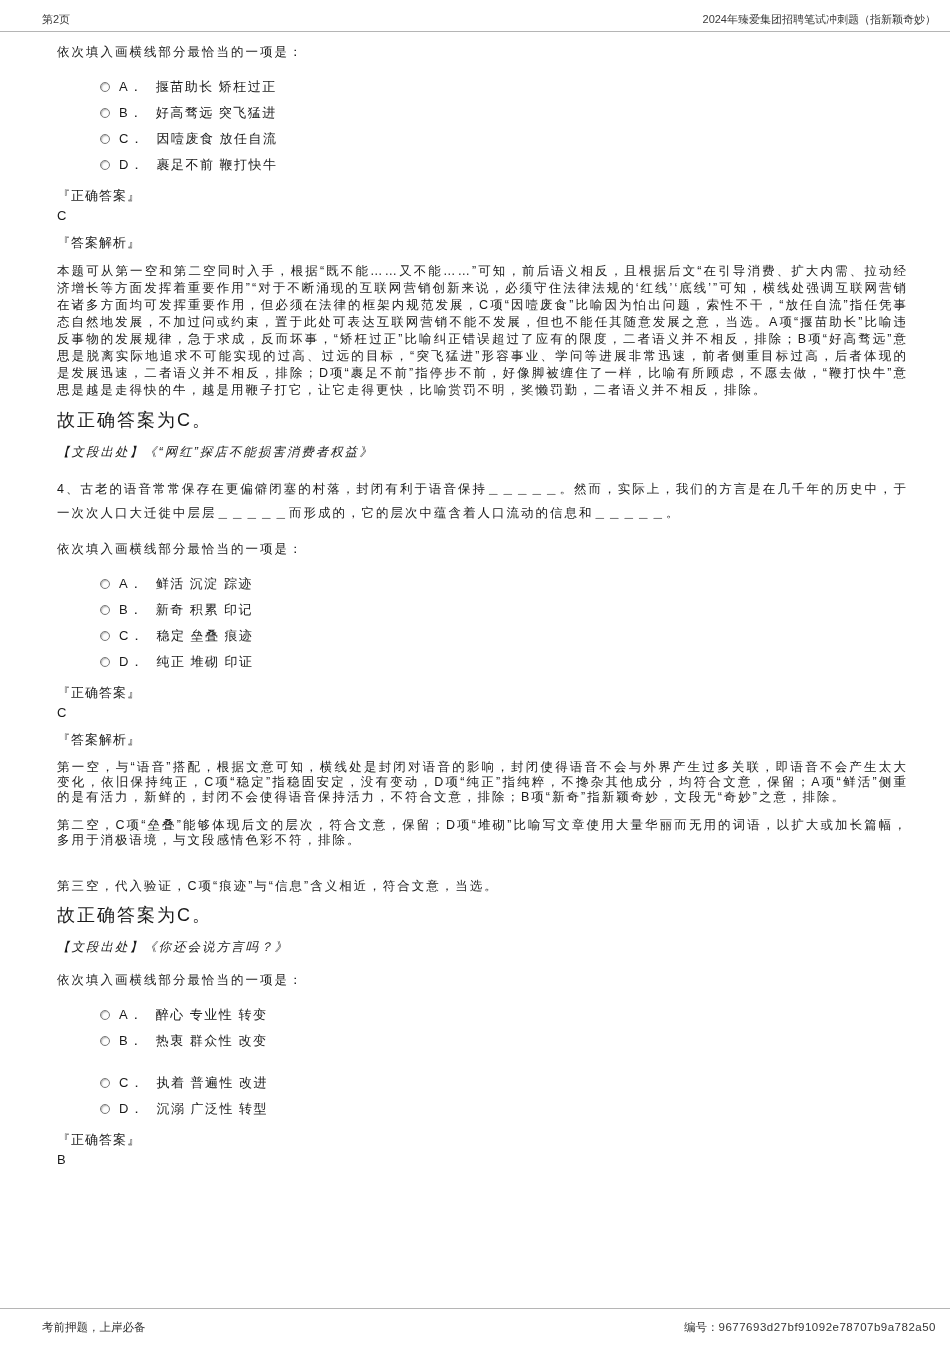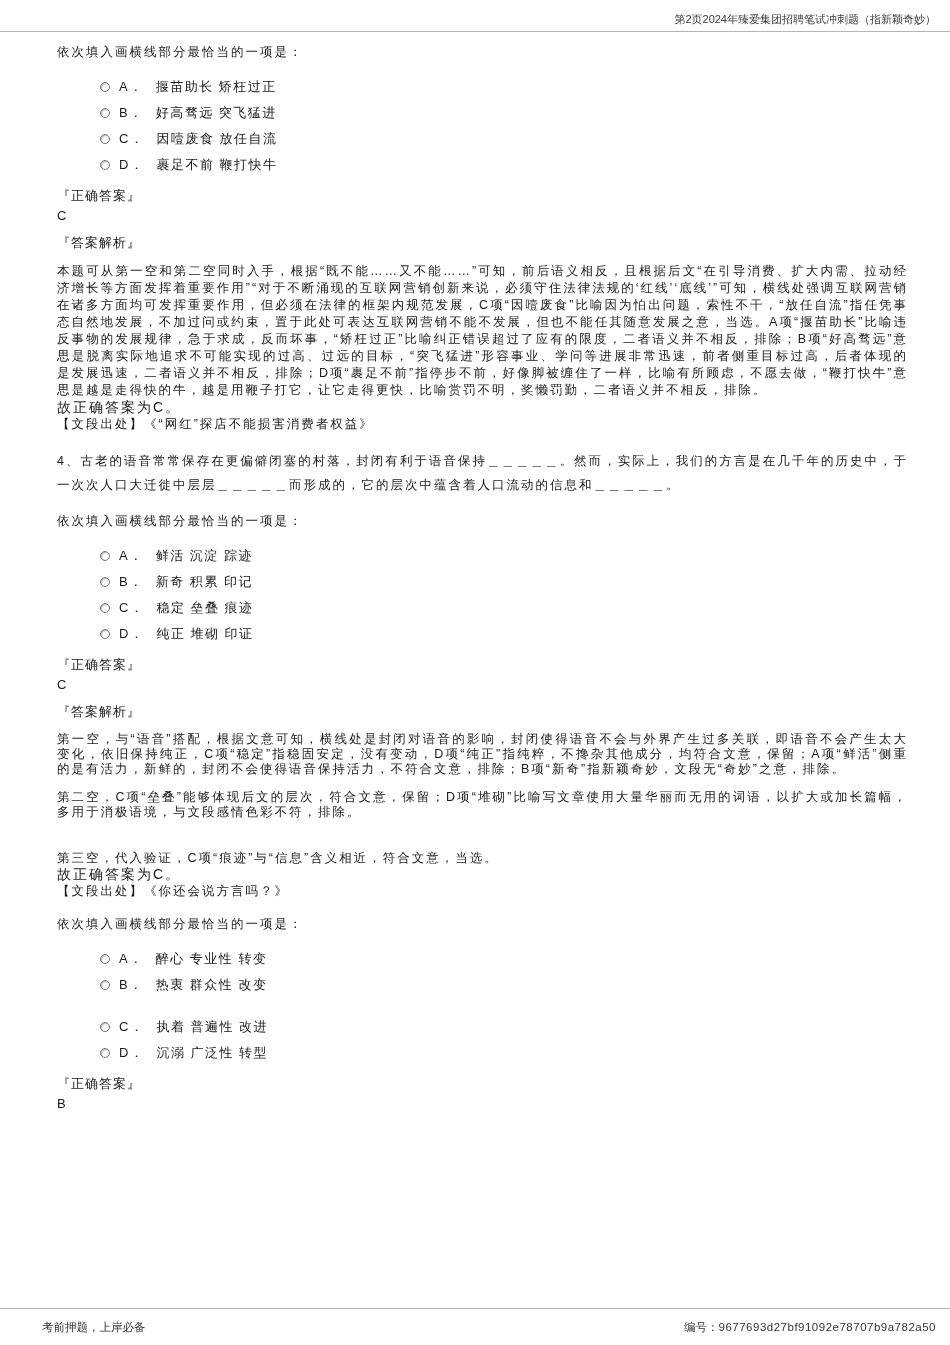--- a/index.html
+++ b/index.html
@@ -4,21 +4,21 @@
 <style>
   * { margin:0; padding:0; box-sizing:border-box; }
   html,body { background:#ffffff; }
   .page {
     position:relative; width:950px; height:1345px; background:#ffffff;
     font-family:"Liberation Sans","DejaVu Sans",sans-serif; color:#1a1a1a;
     overflow:hidden; margin:0 auto;
   }
   .header {
     position:absolute; top:0; left:0; width:100%; height:32px;
-    display:flex; justify-content:flex-end; align-items:flex-end;
+    display:flex; justify-content:space-between; align-items:flex-end;
     padding:0 14px 4px 42px; border-bottom:1px solid #b5b5b5;
     font-size:11px; color:#3a3a3a; background:#fff; z-index:2;
   }
   .footer {
     position:absolute; bottom:0; left:0; width:100%; height:37px;
     display:flex; justify-content:space-between; align-items:center;
     padding:0 14px 0 42px; border-top:1px solid #b5b5b5;
     font-size:11.5px; color:#333; background:#fff; z-index:2;margin-top:39px;
   }
   .content { position:absolute; top:32px; left:57px; width:851px; padding-top:12px; }
@@ -36,22 +36,22 @@
   .answer-line { margin-top:2px; font-size:13px; line-height:18px; }
   .para {
     margin-top:11px; font-size:12.5px; letter-spacing:2px; line-height:17px;
     text-align:justify; text-justify:inter-ideograph;
   }
   .para2 { line-height:15px; }
   .stem {
     margin-top:16px; font-size:12.5px; letter-spacing:2px; line-height:24px;
     text-align:justify; text-justify:inter-ideograph;
   }
-  .conclusion { font-size:14px; letter-spacing:2px; line-height:17px; }
-  .source { font-size:12.5px; letter-spacing:2px; line-height:17px; }
+  .conclusion { margin-top:13px; font-size:18px; letter-spacing:2px; line-height:17px; }
+  .source { margin-top:15px; font-size:12.5px; letter-spacing:2px; line-height:17px;font-style:italic; }
   .serial { letter-spacing:0.5px; }
 </style>
 </head>
 <body>
 
 <div class="page">
 
   <div class="header">
     <span>第2页</span>
     <span>2024年臻爱集团招聘笔试冲刺题（指新颖奇妙）</span>

